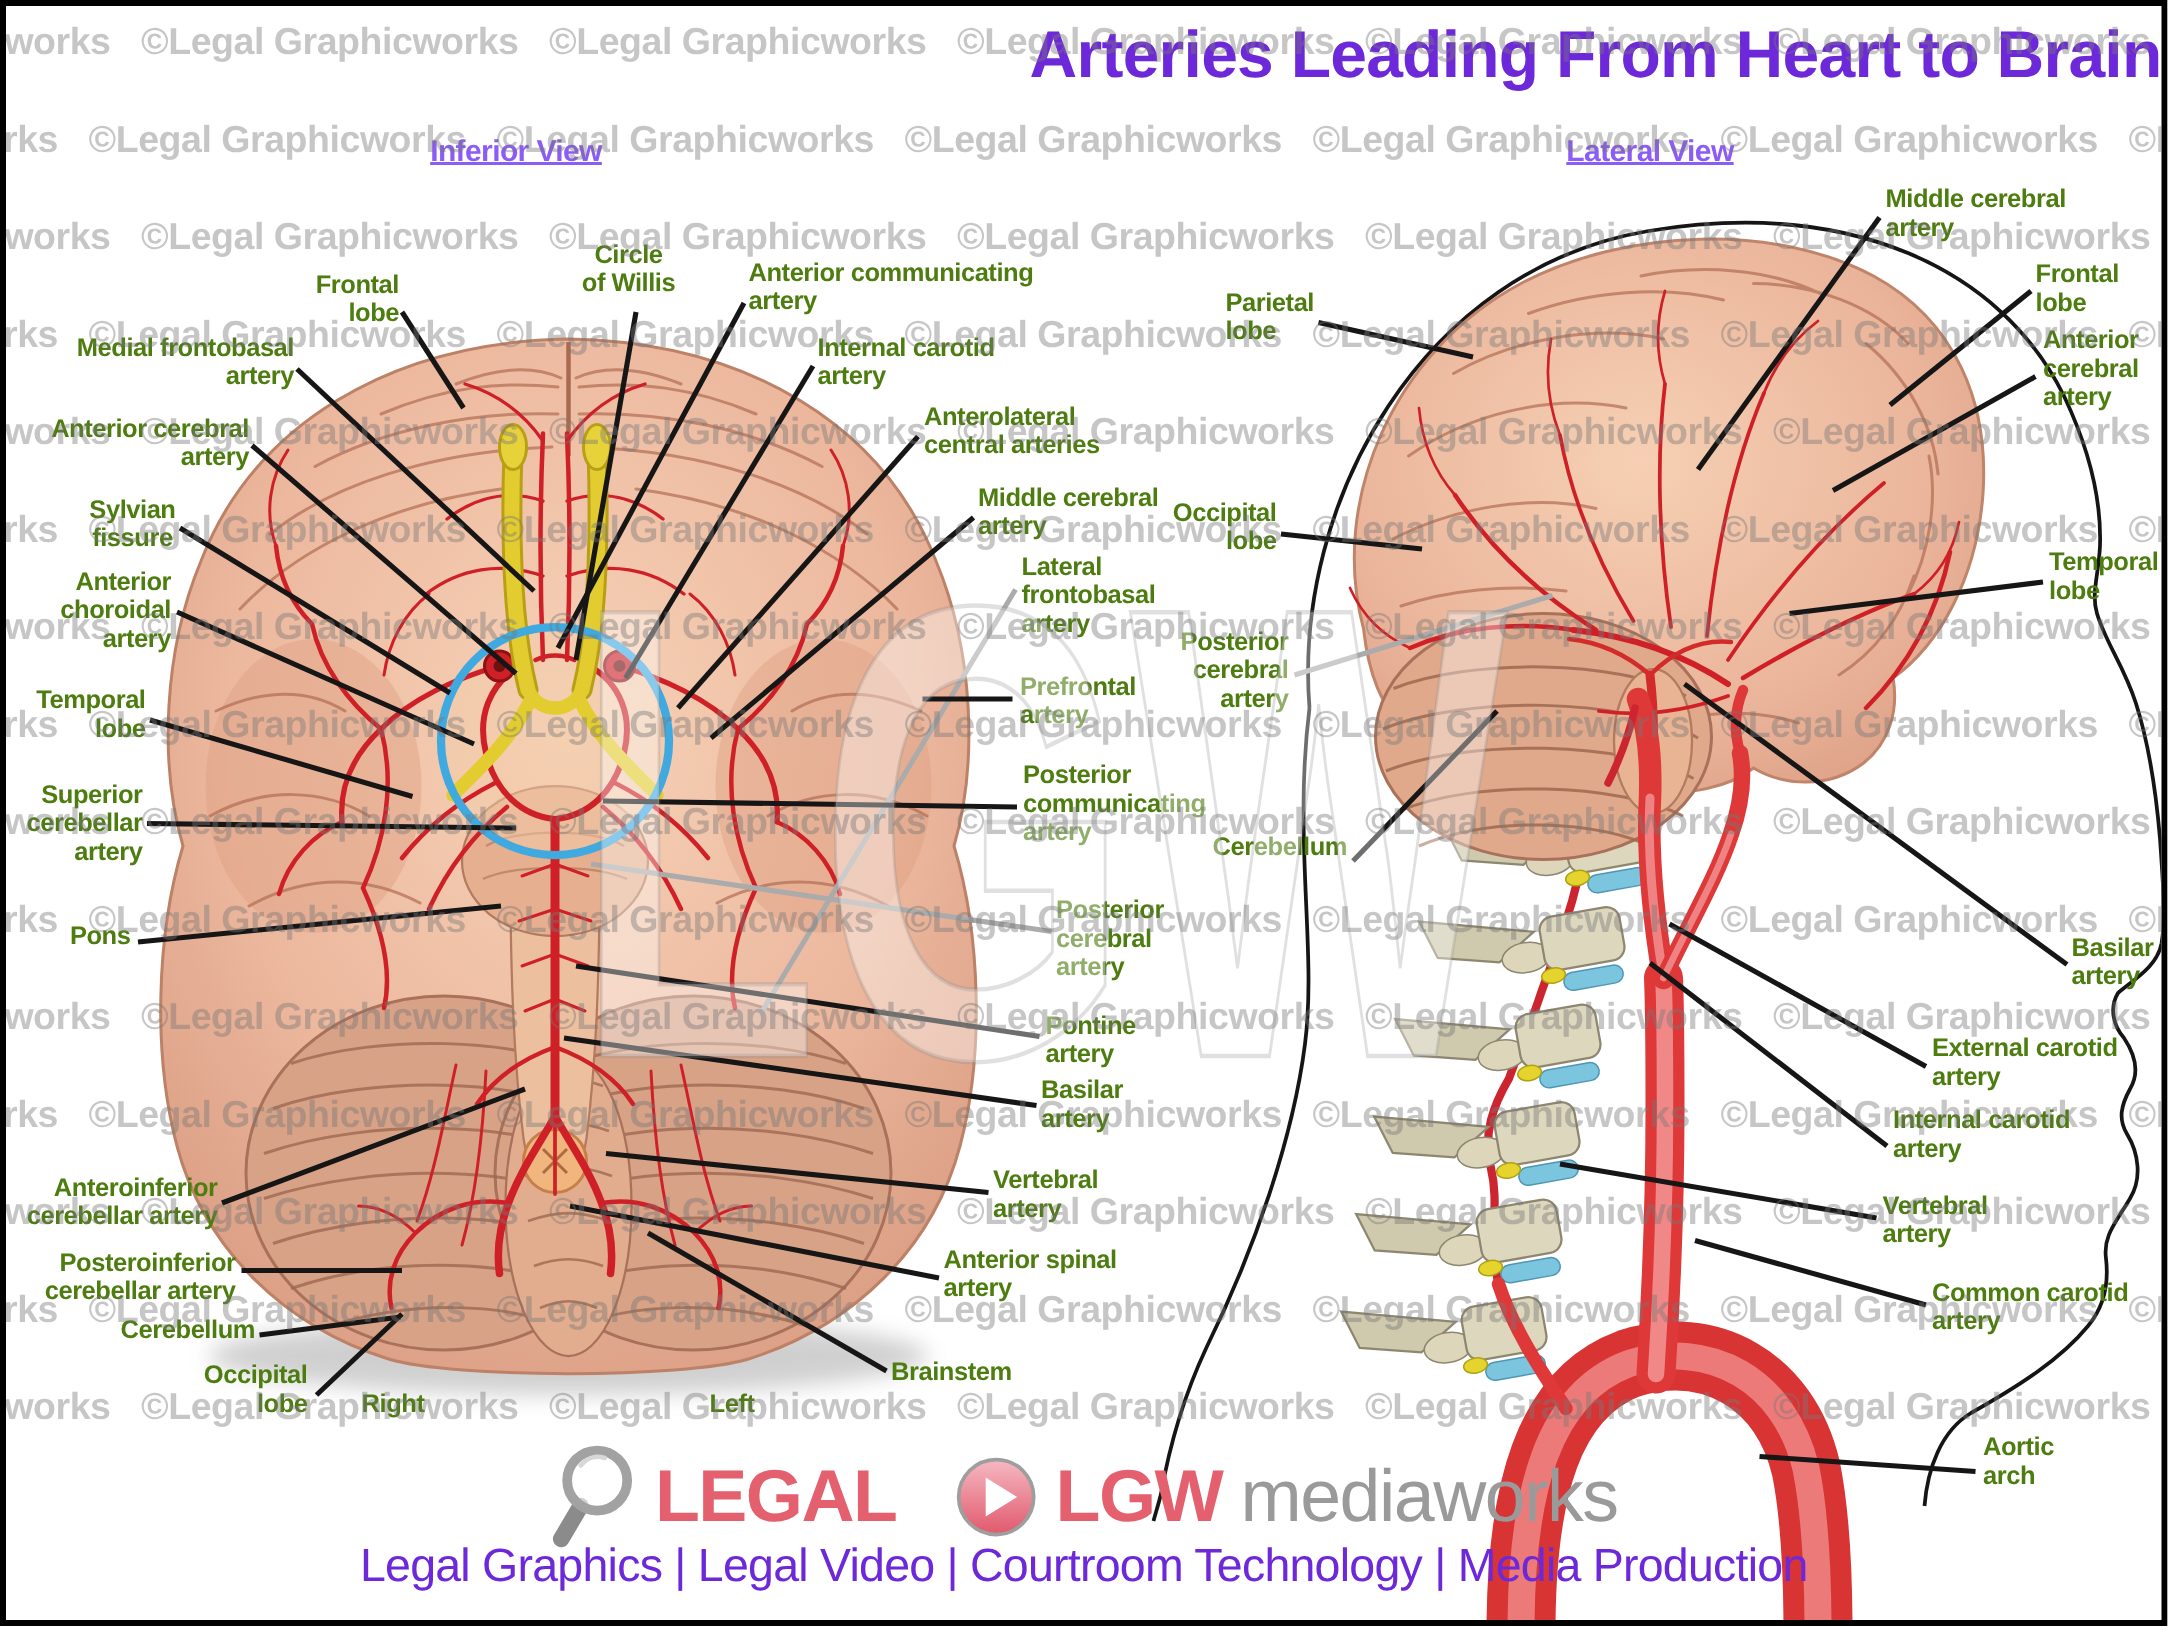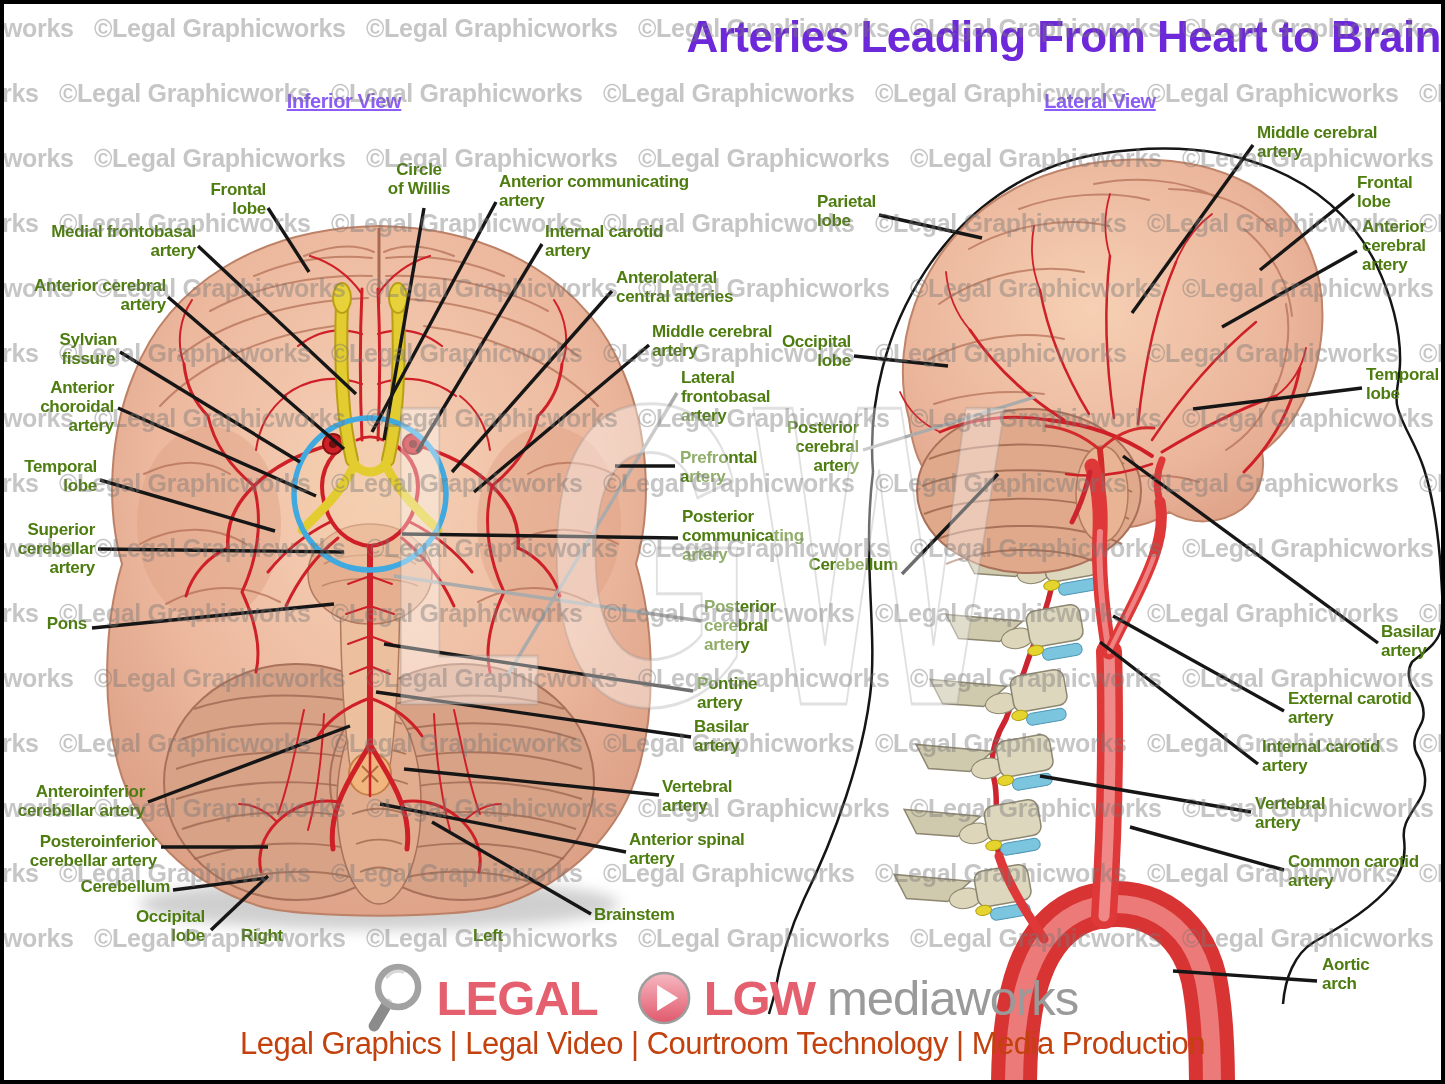--- a/index.html
+++ b/index.html
@@ -29,21 +29,21 @@
     white-space:nowrap; letter-spacing:-0.3px;
   }
   #footer-brand{
     position:absolute; left:50%; top:958px; transform:translateX(-50%);
     display:flex; align-items:center; gap:12px; white-space:nowrap;
   }
   .brand-accent{font-size:49px; font-weight:bold; letter-spacing:-1px;}
   .brand-rest{font-size:49px; font-weight:normal; letter-spacing:-1px;}
   #footer-tagline{
     position:absolute; left:0; right:0; top:1022px; text-align:center;
-    font-size:31px; color:#c2410c; letter-spacing:-0.5px;
+    font-size:31px; color:#6d28d9; letter-spacing:-0.5px;
   }
 </style>
 </head>
 <body>
 
 <div id="poster">
 
   <svg class="layer" id="anatomy-svg" viewBox="0 0 1445 1084">
     <defs>
       <radialGradient id="gBrain" cx="50%" cy="38%" r="75%">

